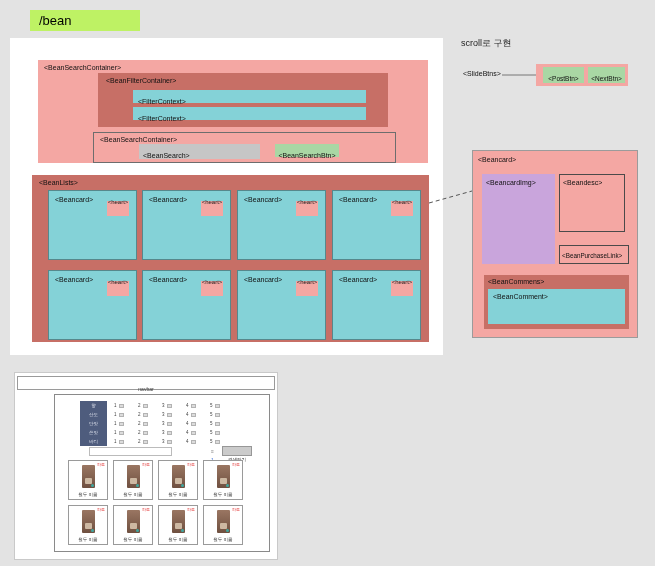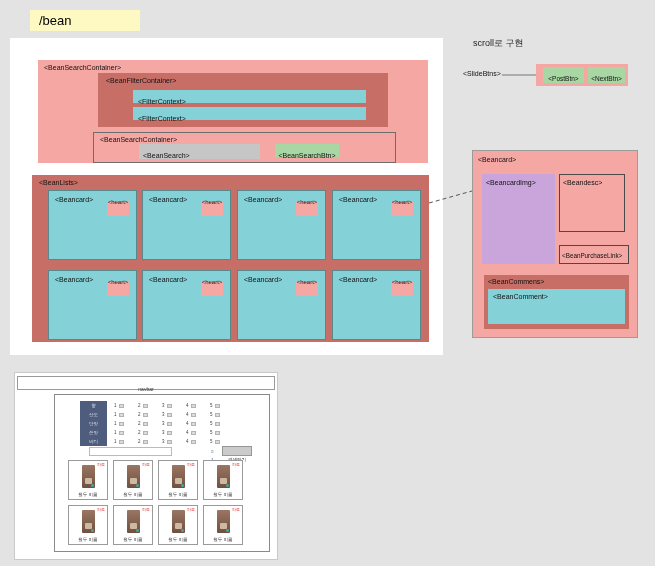--- a/index.html
+++ b/index.html
@@ -2,21 +2,21 @@
 <html style="--page-bg: #e3e3e3; --canvas-bg: #ffffff; --pink: #f4a7a3; --brick: #c76f66; --cyan: #84d2d7; --green: #a9d7a4; --purple: #c9a5dc; --gray-box: #c6c6c6; --navy: #4e5c7d; --red-text: #e02828;"><head>
 <meta charset="utf-8">
 <style>
   html,body{margin:0;padding:0;background:#cfcfcf;}
   .stage{position:relative;width:655px;height:566px;background:var(--page-bg);
          font-family:"Liberation Sans",sans-serif;overflow:hidden;color:#1a1a1a;}
   .abs{position:absolute;}
   .lbl{font-size:7px;line-height:9px;white-space:nowrap;color:#111;}
 
   
-  .title-box{left:30px;top:10px;width:110px;height:21px;background:#fef9c3;}
+  .title-box{left:30px;top:10px;width:110px;height:21px;background:#bef264;}
   .title-box span{display:block;padding-left:9px;font-size:13px;line-height:21px;color:#000;}
 
   
   .canvas{left:10px;top:38px;width:433px;height:317px;background:var(--canvas-bg);}
 
   
   .w-search{left:28px;top:22px;width:390px;height:103px;background:var(--pink);}
   .w-search>.lbl{position:absolute;left:6px;top:3px;}
   .w-filter{left:60px;top:13px;width:290px;height:54px;background:var(--brick);}
   .w-filter>.lbl{position:absolute;left:8px;top:3px;}
@@ -192,21 +192,21 @@
       <div class="w-card r2 c4">
         <span class="lbl">&lt;Beancard&gt;</span>
         <div class="heart-wrap">
           <div class="heart-box"></div>
           <span class="heart-lbl">&lt;heart&gt;</span>
         </div>
       </div>
     </div>
   </div>
 
-  <div class="abs note" style="top:37px;margin-left:12px;">scroll로 구현</div>
+  <div class="abs note" style="top:37px;">scroll로 구현</div>
   <div class="abs lbl slide-lbl">&lt;SlideBtns&gt;</div>
 
   <div class="abs slide-box">
     <div class="slide-btn post-btn">
       <span class="lbl">&lt;PostBtn&gt;</span>
     </div>
     <div class="slide-btn next-btn">
       <span class="lbl">&lt;NextBtn&gt;</span>
     </div>
   </div>

